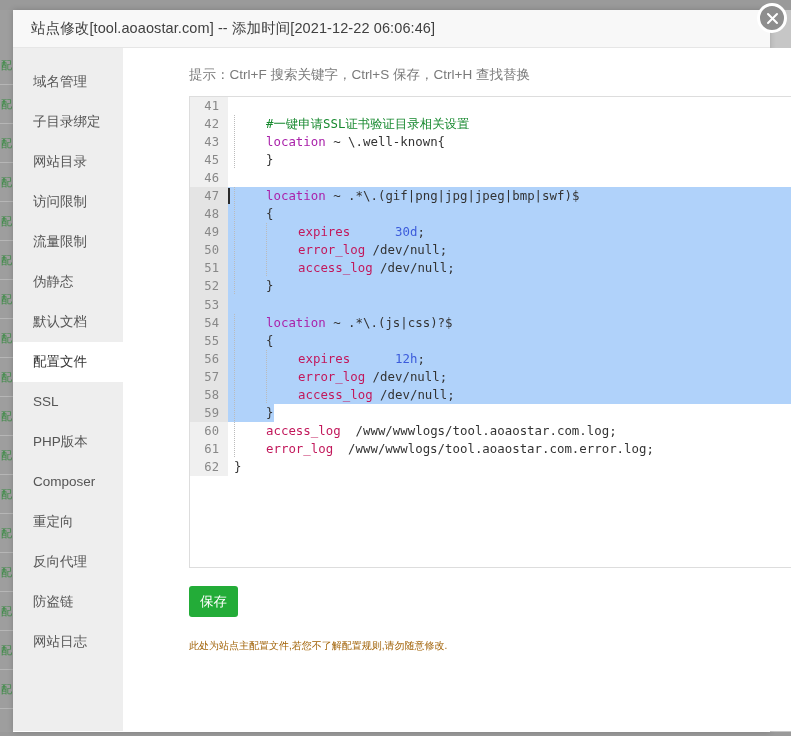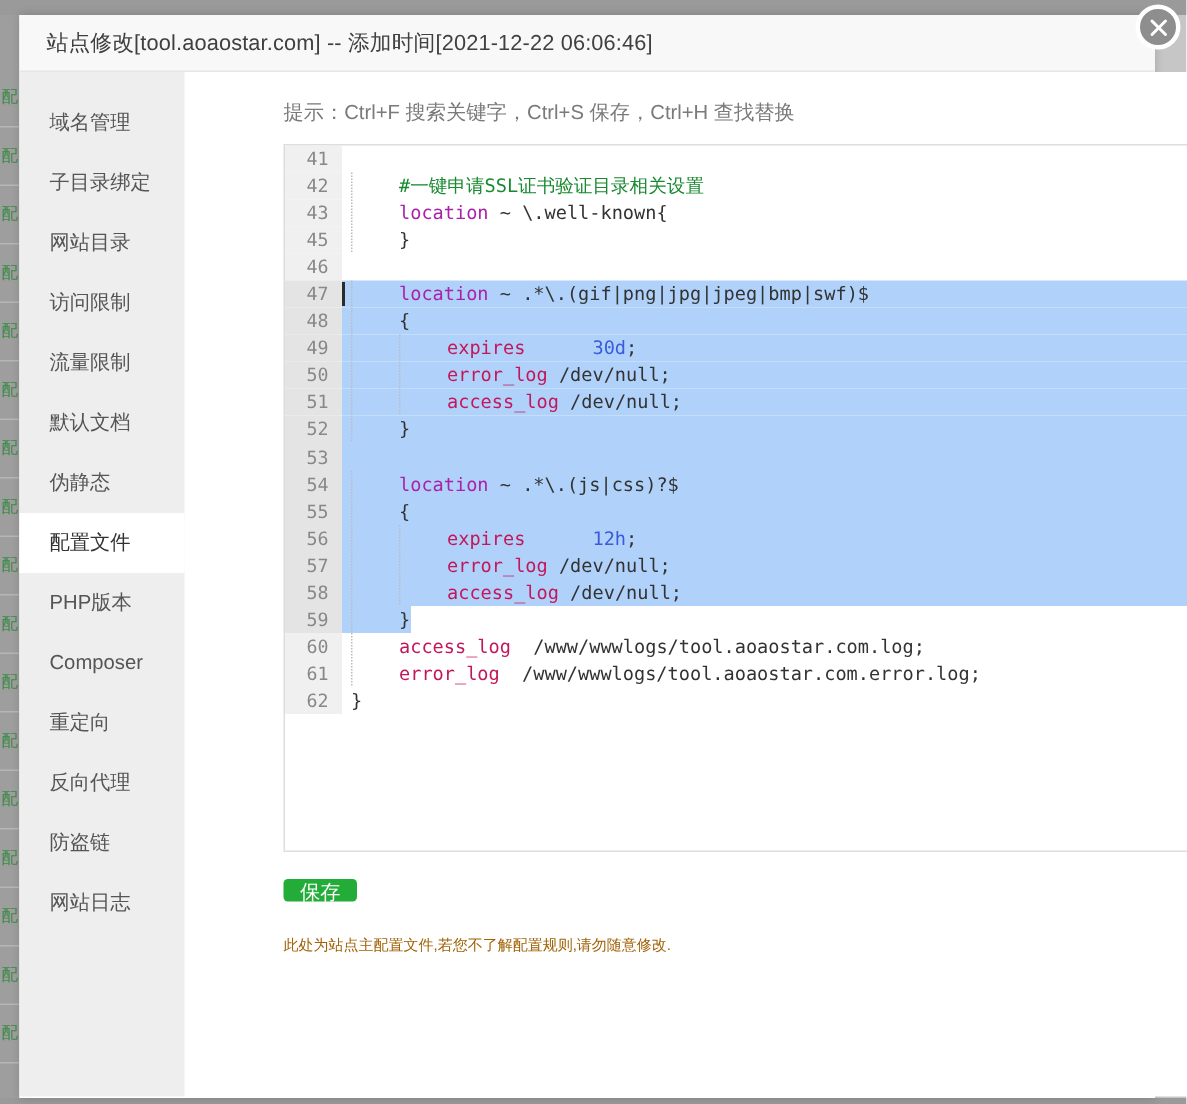--- a/index.html
+++ b/index.html
@@ -253,21 +253,21 @@
     height: 168px;
     border-radius: 6px;
     background: #808080;
     cursor: pointer;
   }
 
   
   #save-button {
     margin-top: 18px;
     width: 49px;
-    height: 15px;
+    height: 31px;
     background: #23ac38;
     color: #ffffff;
     border: none;
     border-radius: 3px;
     font-size: 13.5px;
     font-family: "Liberation Sans", sans-serif;
     cursor: pointer;
     display: block;
     padding: 0;
   }
@@ -338,23 +338,24 @@
   </div>
 
   <div id="modal-body">
 
     <div id="sidebar">
         <div class="side-item"><span>域名管理</span></div>
         <div class="side-item"><span>子目录绑定</span></div>
         <div class="side-item"><span>网站目录</span></div>
         <div class="side-item"><span>访问限制</span></div>
         <div class="side-item"><span>流量限制</span></div>
+        <div class="side-item"><span>伪静态</span></div>
         <div class="side-item"><span>默认文档</span></div>
-        <div class="side-item"><span>伪静态</span></div>
         <div class="side-item active"><span>配置文件</span></div>
+        <div class="side-item"><span>SSL</span></div>
         <div class="side-item"><span>PHP版本</span></div>
         <div class="side-item"><span>Composer</span></div>
         <div class="side-item"><span>重定向</span></div>
         <div class="side-item"><span>反向代理</span></div>
         <div class="side-item"><span>防盗链</span></div>
         <div class="side-item"><span>网站日志</span></div>
       </div>
 
     <div id="content">
 

